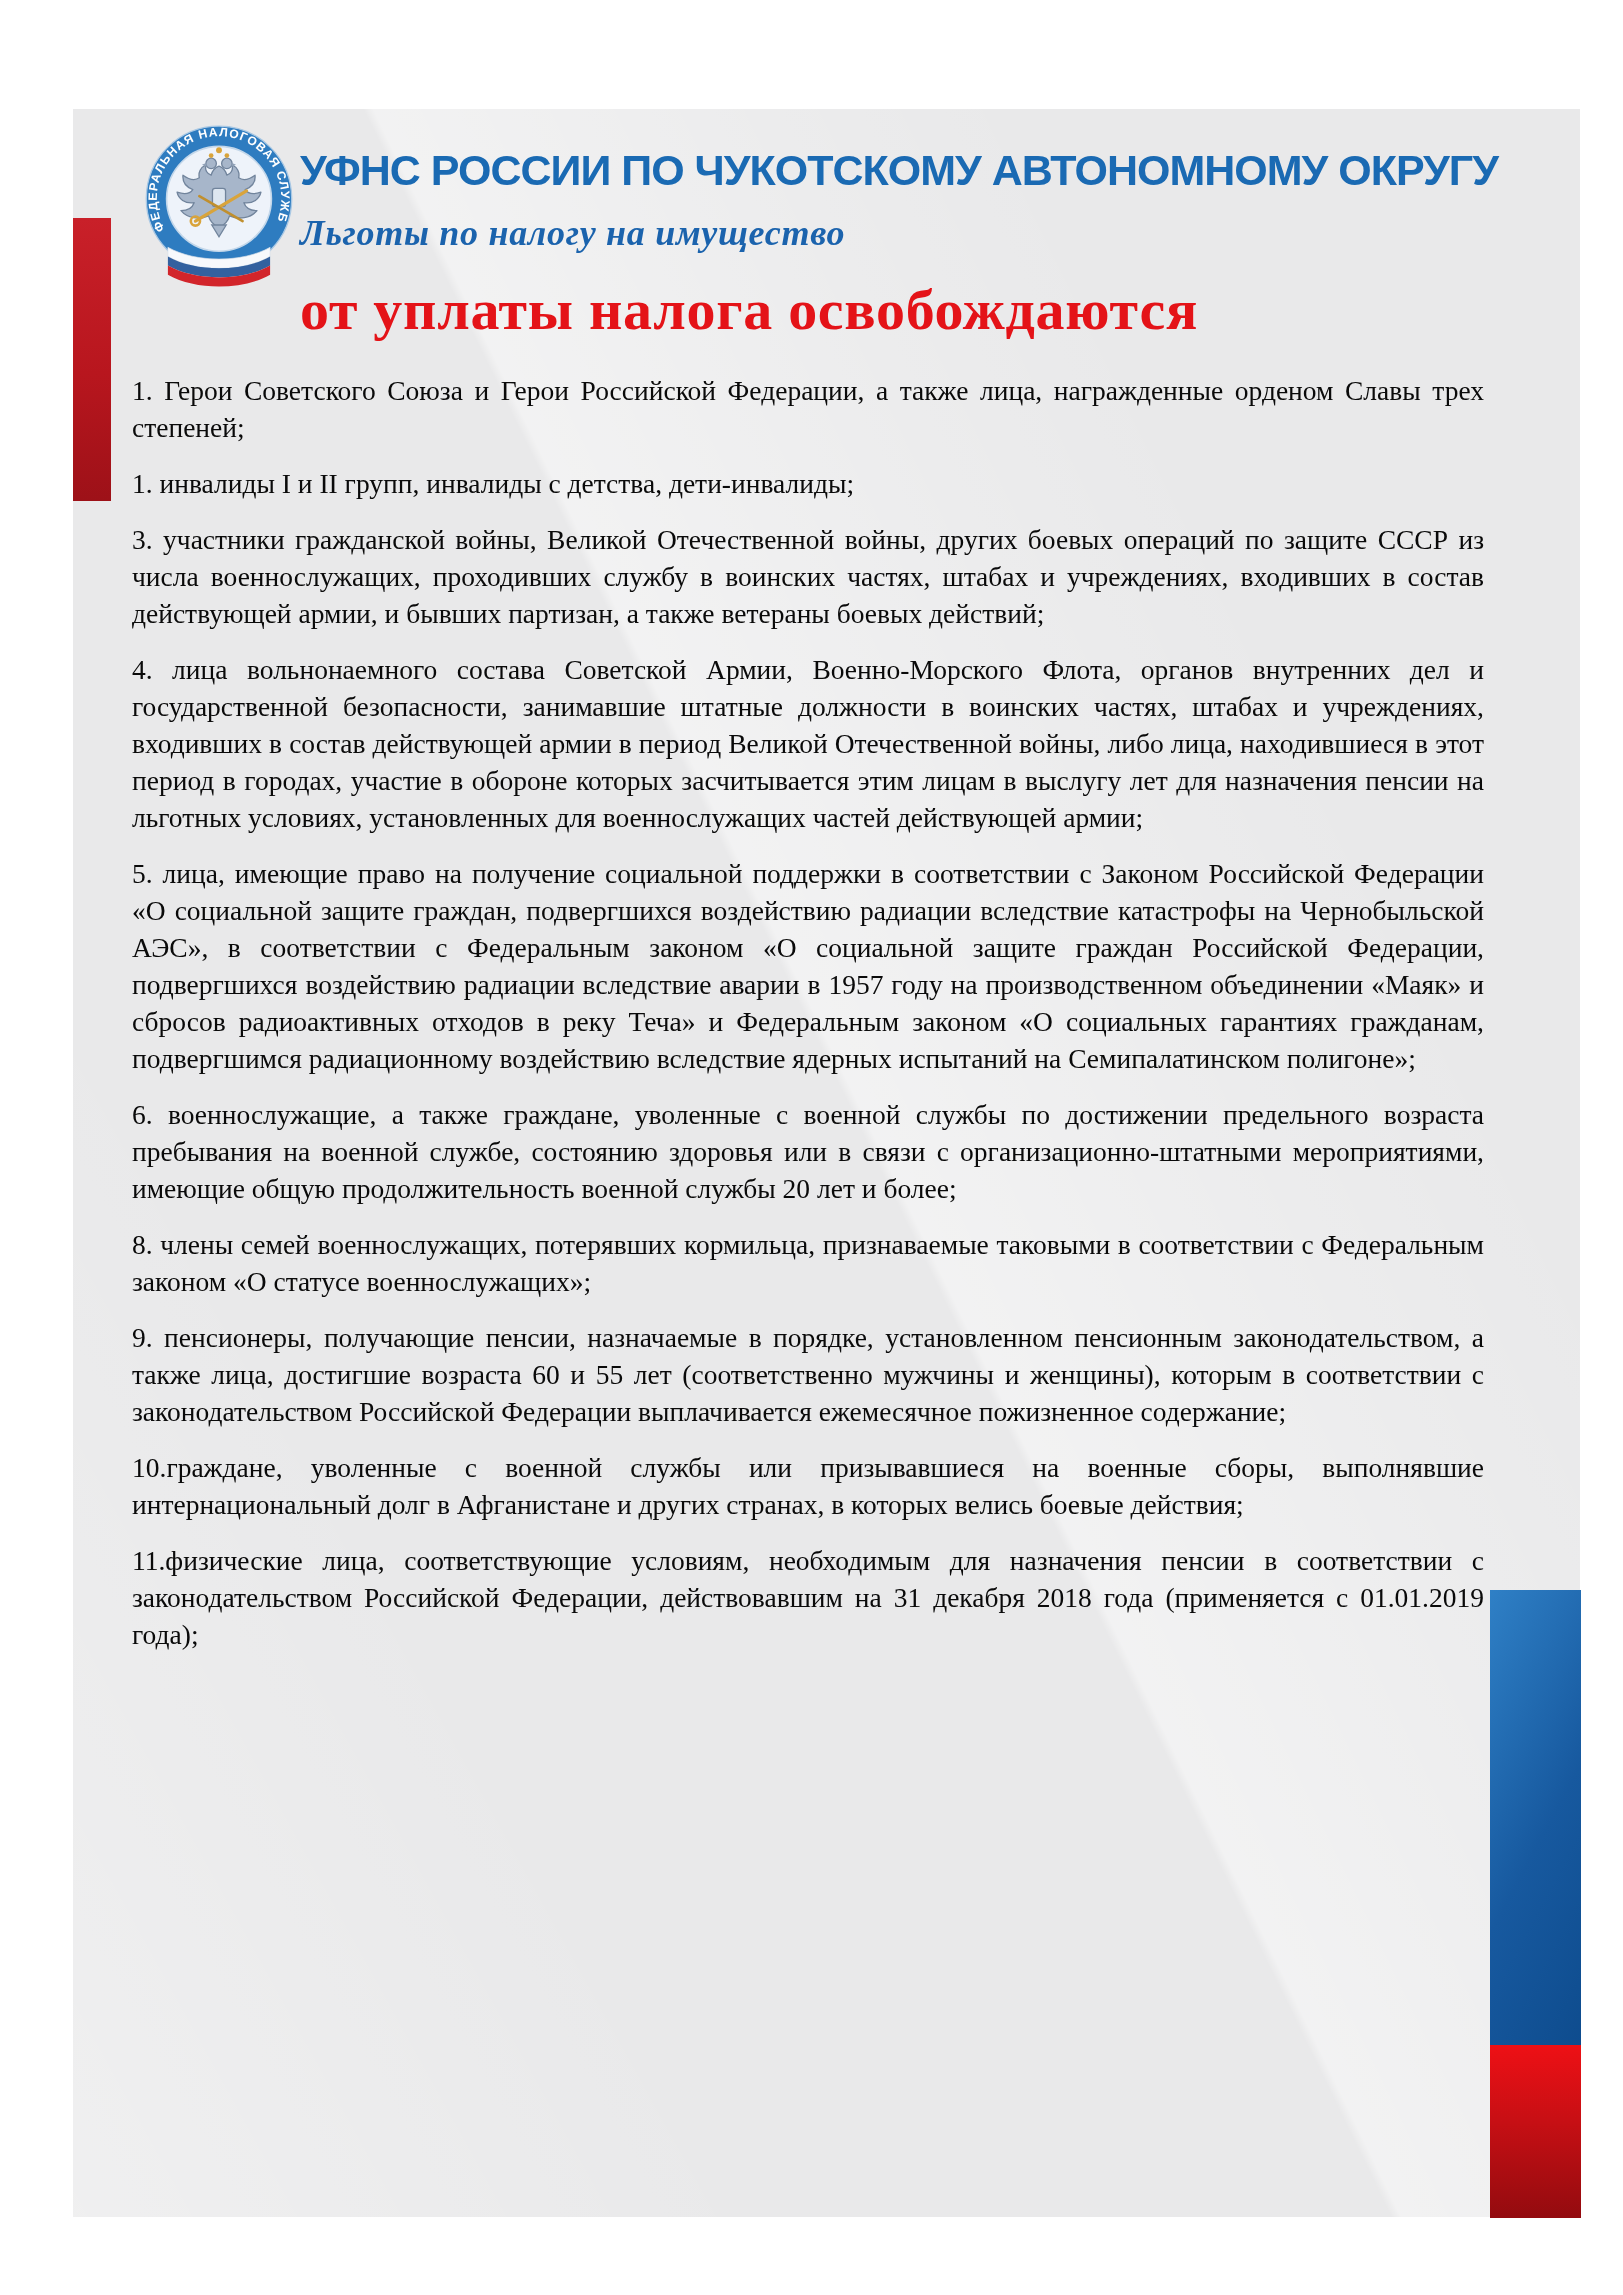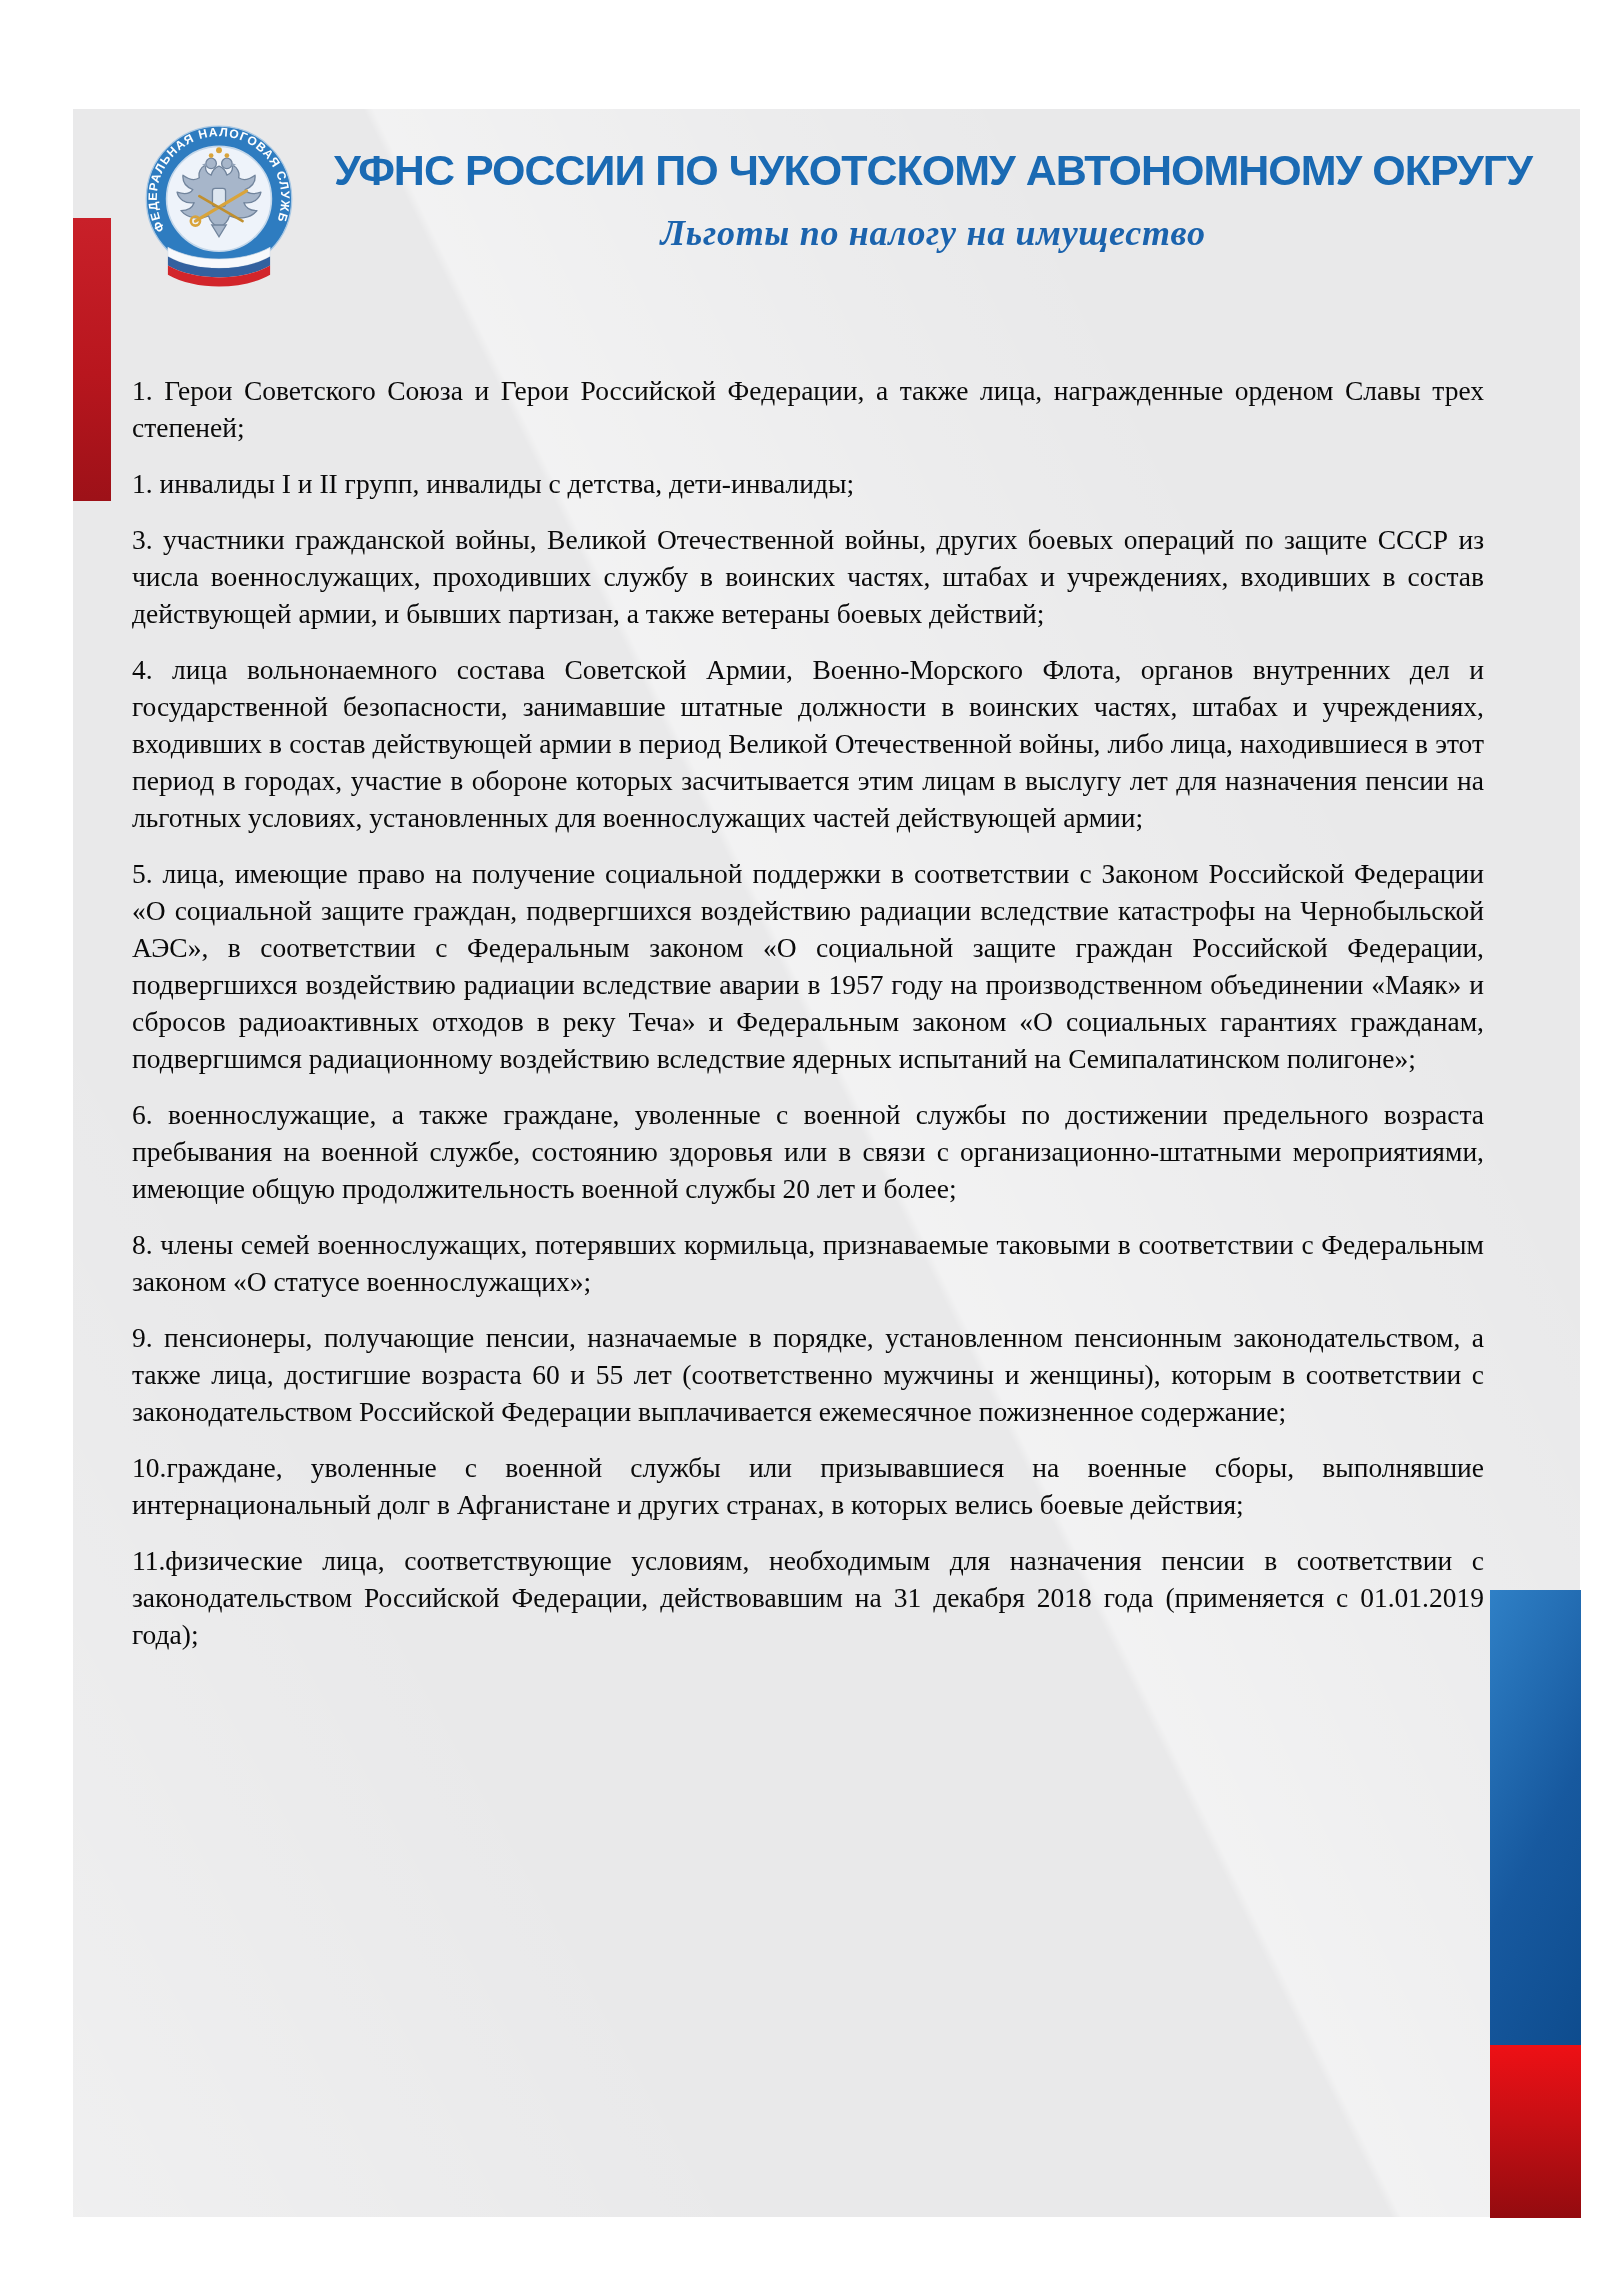--- a/index.html
+++ b/index.html
@@ -27,21 +27,21 @@
   .accent-right-blue{
     position:absolute;left:1490px;top:1590px;width:91px;height:455px;
     background:linear-gradient(118deg,#2f80c6 0%,#17599f 55%,#0e4c8e 100%);
   }
   .accent-right-red{
     position:absolute;left:1490px;top:2045px;width:91px;height:173px;
     background:linear-gradient(180deg,#ee1015 0%,#c60f14 45%,#930b0f 100%);
   }
   .logo{position:absolute;left:143px;top:124px;width:152px;height:164px;}
   .headers{
-    position:absolute;left:318px;top:145px;width:1230px;text-align:center;
+    position:absolute;left:300px;top:145px;width:1230px;text-align:left;
   }
   .org-name{
     font-family:"Liberation Sans","DejaVu Sans",sans-serif;
     font-weight:700;font-size:43px;line-height:51px;letter-spacing:-1px;
     color:#1a6ab3;white-space:nowrap;
   }
   .subtitle{
     font-weight:700;font-size:36px;line-height:60px;letter-spacing:0.7px;
     color:#1b63ad;margin-top:6.5px;white-space:nowrap;font-style:italic;
   }
@@ -109,20 +109,21 @@
       <path d="M38,188 C80,212 152,212 194,188 L194,202 C152,226 80,226 38,202 Z" fill="#f7f9fc" stroke="#d7dee8" stroke-width="1"></path>
       <path d="M38,202 C80,226 152,226 194,202 L194,216 C152,240 80,240 38,216 Z" fill="#33619f"></path>
       <path d="M38,216 C80,240 152,240 194,216 L194,230 C152,254 80,254 38,230 Z" fill="#d2252b"></path>
     </g>
   </svg>
 </div>
 
 <div class="headers">
   <div class="org-name">УФНС РОССИИ ПО ЧУКОТСКОМУ АВТОНОМНОМУ ОКРУГУ</div>
   <div class="subtitle">Льготы по налогу на имущество</div>
+  <div class="heading-red">от уплаты налога освобождаются</div>
 </div>
 
 <div class="body-text">
 
     <p>1. Герои Советского Союза и Герои Российской Федерации, а также лица, награжденные орденом Славы трех степеней;</p>
 
     <p>1. инвалиды I и II групп, инвалиды с детства, дети-инвалиды;</p>
 
     <p>3. участники гражданской войны, Великой Отечественной войны, других боевых операций по защите СССР из числа военнослужащих, проходивших службу в воинских частях, штабах и учреждениях, входивших в состав действующей армии, и бывших партизан, а также ветераны боевых действий;</p>
 

